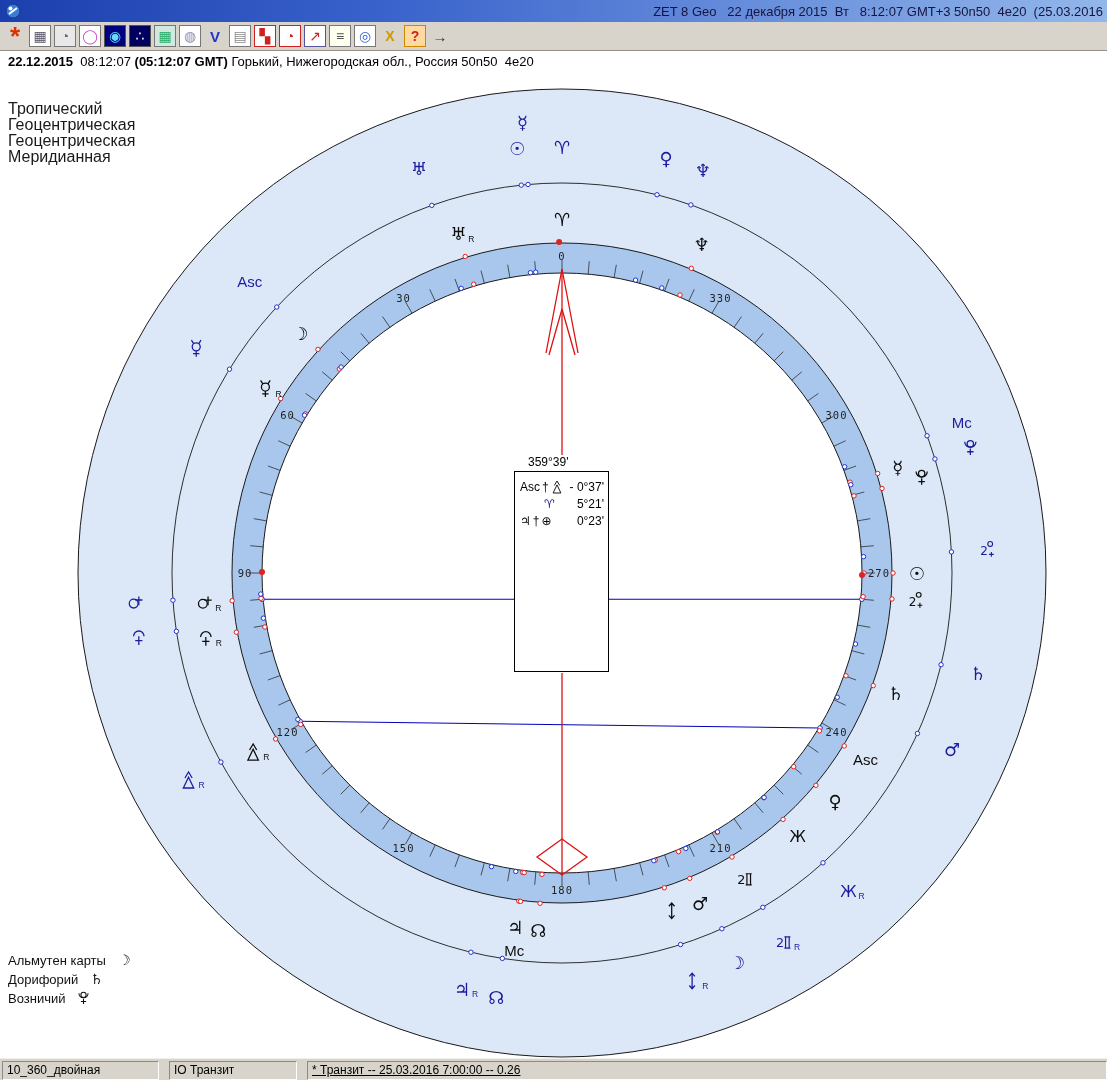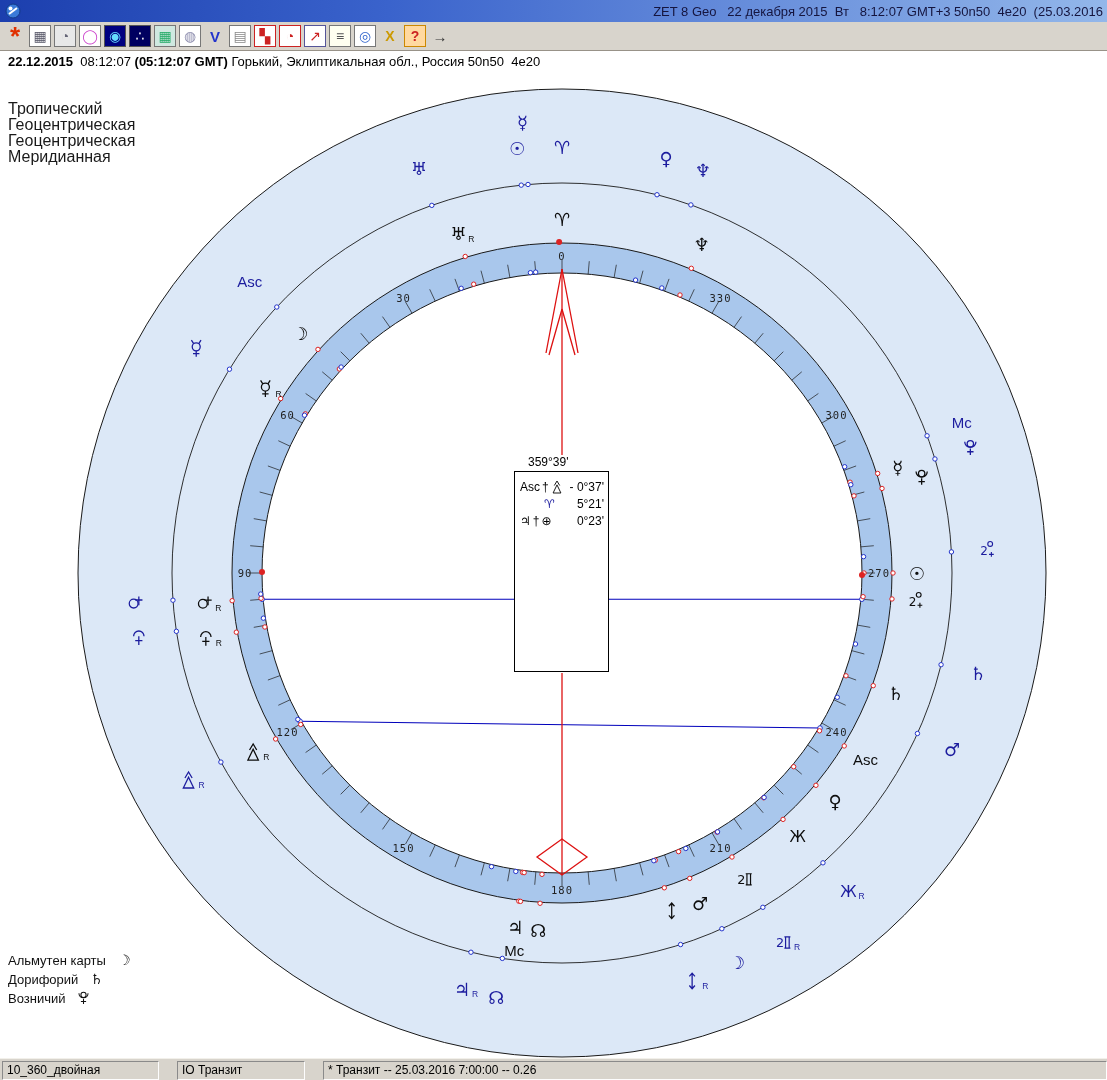--- a/index.html
+++ b/index.html
@@ -15,21 +15,21 @@
   .almuten .row{display:flex;align-items:center}
   .almuten .pg{font-family:"DejaVu Sans",sans-serif;margin-left:12px;font-size:14px}
   svg.wheel{position:absolute;left:0;top:0;z-index:1}
   #center-label{position:absolute;left:528px;top:384px;width:68px;font-size:12px;background:#fff;z-index:2;color:#000}
   #aspect-box{position:absolute;left:514px;top:400px;width:95px;height:201px;background:#fff;border:1px solid #000;font-size:12px;padding-top:6px;box-sizing:border-box;z-index:2;color:#000}
   .abrow{display:flex;align-items:center;height:17px;padding:0 4px 0 5px}
   .abrow .val{margin-left:auto;white-space:pre}
   .abrow .cell{margin-right:2px;display:flex;align-items:center}
   .pg{font-family:"DejaVu Sans",sans-serif}
   .blueg{color:#1c1c9e;font-weight:bold}
-  .statusbar{height:23px;background:#d8d4cc;display:flex;align-items:flex-start;padding:2px 0 0 2px;gap:18px;box-sizing:border-box;border-top:1px solid #f2f0ea}
+  .statusbar{height:23px;background:#d8d4cc;display:flex;align-items:flex-start;padding:2px 0 0 2px;gap:10px;box-sizing:border-box;border-top:1px solid #f2f0ea}
   .spanel{height:19px;border:1px solid;border-color:#8a8a8a #fdfdfd #fdfdfd #8a8a8a;font-size:12px;padding:1px 4px;white-space:nowrap;overflow:hidden;box-sizing:border-box;color:#000}
 </style>
 </head>
 <body>
 
 <svg width="0" height="0" style="position:absolute" aria-hidden="true">
   <defs>
     <symbol id="g-zeus" viewBox="0 0 20 26">
       <path d="M3.5 23 L10 9.5 L16.5 23 Z" fill="none" stroke="currentColor" stroke-width="1.6"></path>
       <path d="M5.5 10.5 L10 3 L14.5 10.5" fill="none" stroke="currentColor" stroke-width="1.6"></path>
@@ -128,21 +128,21 @@
       <span style="color: rgb(204, 153, 0); font-weight: bold;">X</span>
     </div>
     <div class="ticon" style="background: rgb(255, 217, 160); border: 1px solid rgb(204, 136, 0);">
       <span style="color: rgb(204, 34, 34); font-weight: bold;">?</span>
     </div>
     <div class="ticon">
       <span style="color: rgb(51, 51, 51); font-size: 15px;">→</span>
     </div>
   </div>
 
-<div class="infobar"><b>22.12.2015</b><span>  </span><span>08:12:07</span><span> </span><b>(05:12:07 GMT)</b><span> </span><span>Горький, Эклиптикальная обл., Россия 50n50  4е20</span></div>
+<div class="infobar"><b>22.12.2015</b><span>  </span><span>08:12:07</span><span> </span><b>(05:12:07 GMT)</b><span> </span><span>Горький, Нижегородская обл., Россия 50n50  4е20</span></div>
 
 <div class="chart-area">
   <div class="settings">
       <div>Тропический</div>
       <div>Геоцентрическая</div>
       <div>Геоцентрическая</div>
       <div>Меридианная</div>
     </div>
   <svg class="wheel" width="1107" height="987">
       <circle cx="562" cy="502" r="484" fill="#dce8f7" stroke="#1a1a1a" stroke-width="1"></circle>
@@ -524,14 +524,14 @@
         <svg width="13" height="17" viewBox="0 0 20 26" style="color: rgb(17, 17, 17); margin-left: 12px;">
           <use href="#g-pluto" xlink:href="#g-pluto"></use>
         </svg>
       </div>
     </div>
 </div>
 
 <div class="statusbar">
     <div class="spanel" style="width: 157px;">10_360_двойная</div>
     <div class="spanel" style="width: 128px;">IO Транзит</div>
-    <div class="spanel" style="flex: 1 1 0%;">*  Транзит -- 25.03.2016  7:00:00 -- 0.26</div>
+    <div class="spanel" style="flex: 1 1 0%; text-decoration: underline;">*  Транзит -- 25.03.2016  7:00:00 -- 0.26</div>
   </div>
 
 </body></html>

